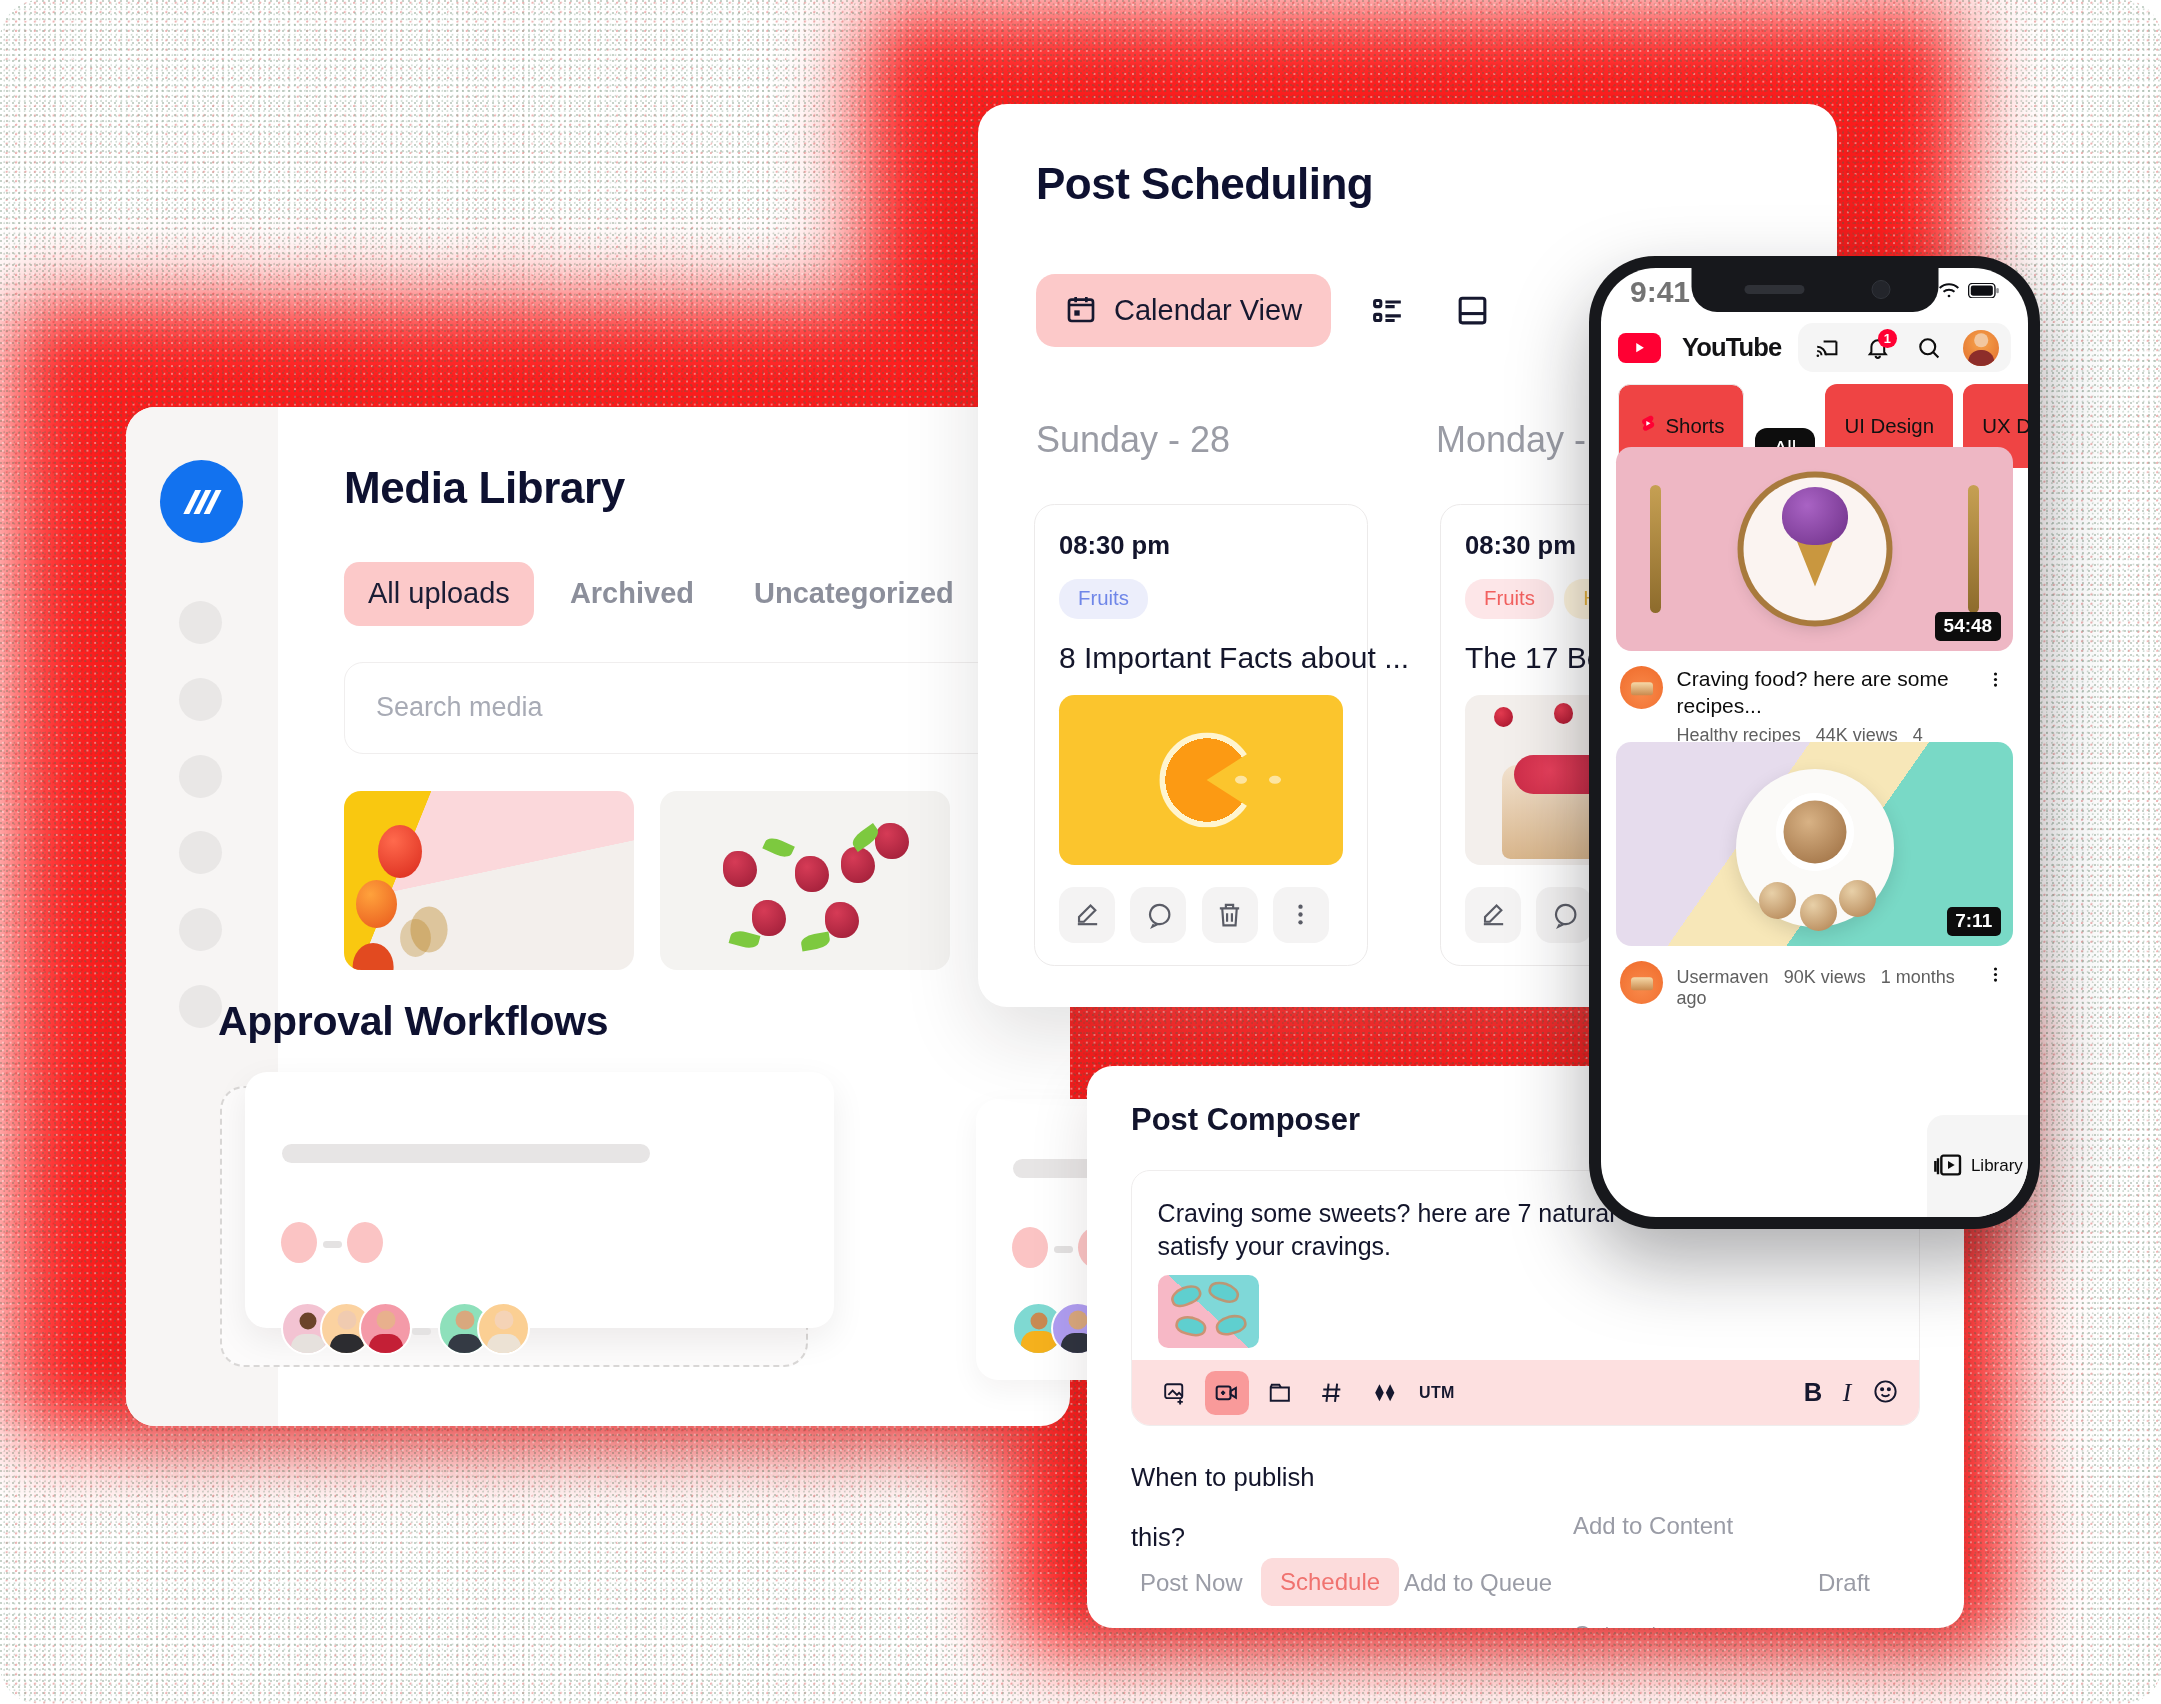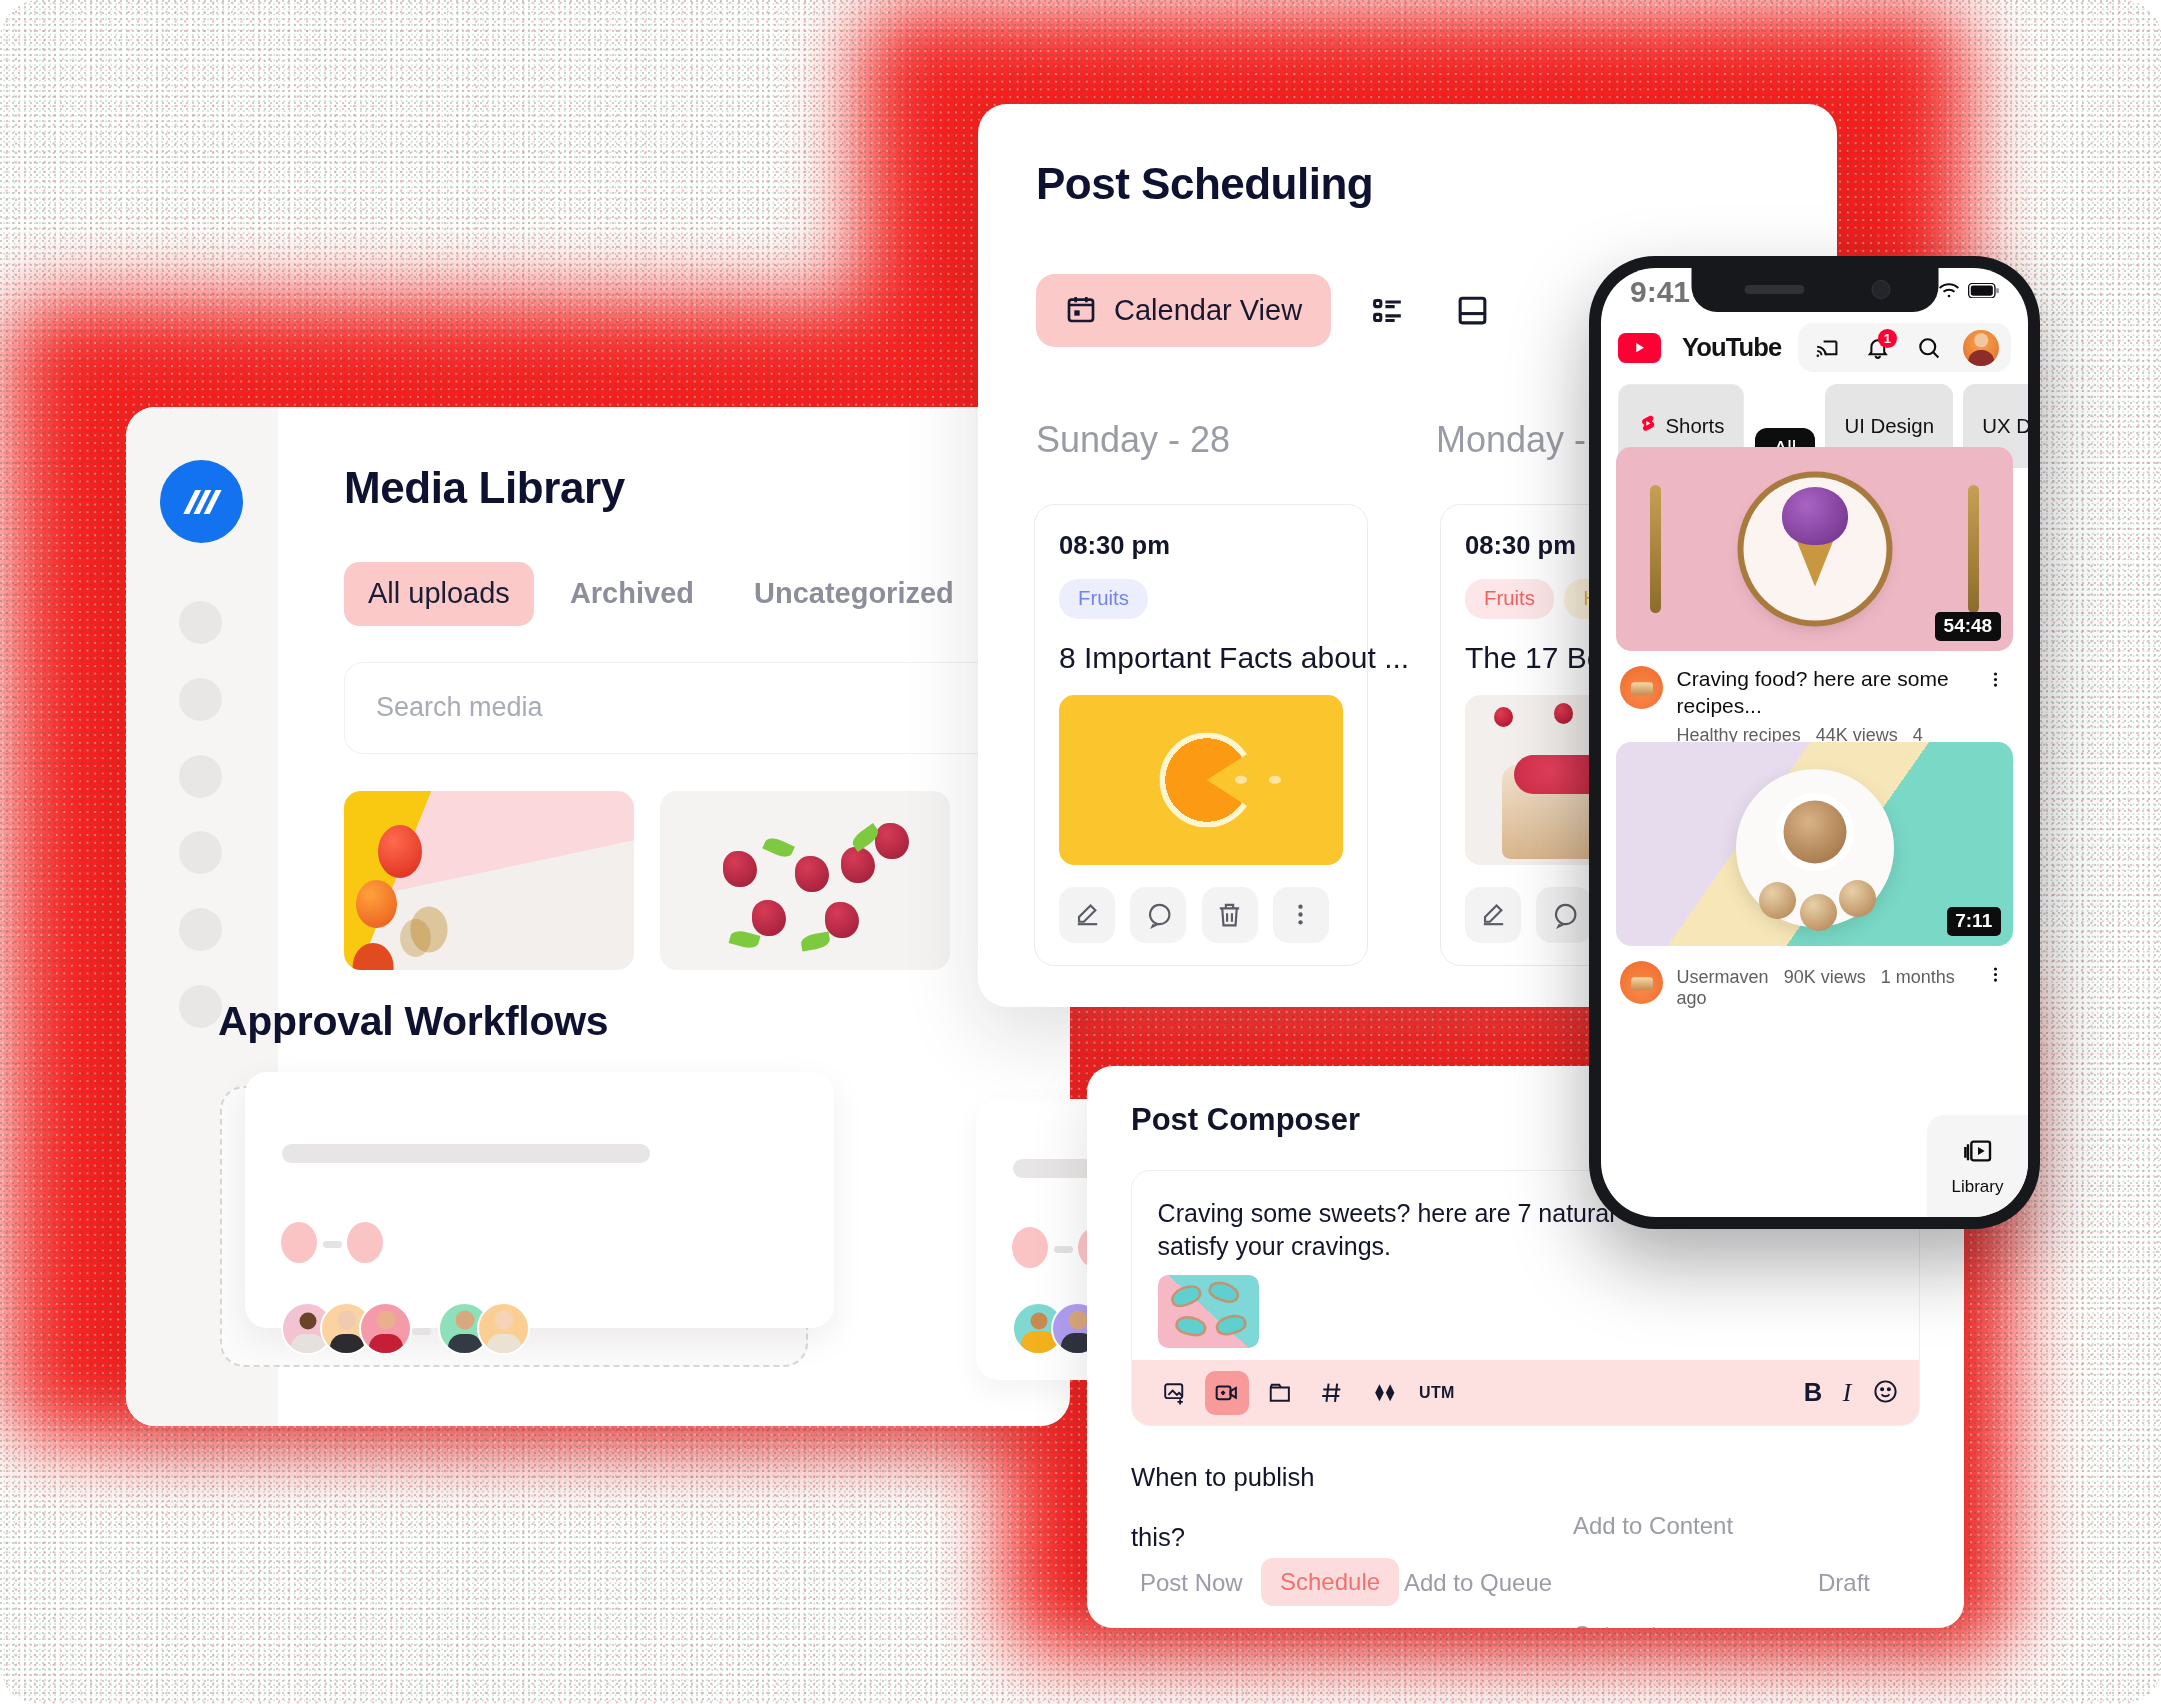--- a/index.html
+++ b/index.html
@@ -209,21 +209,21 @@
   #bell-badge { position: absolute; right: -1.7px; top: -1.7px; min-width: 19px; height: 19px; border-radius: 9.4px;
                 background: #ff0033; color: #fff; font-size: 12.8px; font-weight: 700;
                 display: flex; align-items: center; justify-content: center; padding: 0 3.4px; }
   #yt-avatar { width: 36px; height: 36px; border-radius: 50%; overflow: hidden;
                background: radial-gradient(circle at 50% 35%, #f7a44c, #e06b2a); position: relative; }
   #yt-avatar .head { position:absolute; left:50%; top:30%; transform:translate(-50%,-50%); width:13.6px; height:13.6px;
                      border-radius:50%; background:#f2c79f; }
   #yt-avatar .body { position:absolute; left:50%; bottom:0; transform:translateX(-50%); width:25.6px; height:15.3px;
                      border-radius:12px 12px 0 0; background:#8d2d2a; }
   #yt-chips { position: absolute; top: 116px; left: 0; width: 100%; display: flex; gap: 10.2px; padding: 0 17px; }
-  .yt-chip { font-size: 20.4px; padding: 8.5px 19px; border-radius: 12px; background: #e5e5e5; color: #111;
+  .yt-chip { font-size: 20.4px; padding: 8.5px 19px; border-radius: 12px; background: #ef4444; color: #111;
              white-space: nowrap; display: flex; align-items: center; gap: 8.5px; }
   .yt-chip.active { background: #0d0d0d; color: #fff; margin-top: 44px; }
   .yt-chip.shorts { border: 0.9px solid #ebebeb; }
   .yt-video { position: absolute; left: 0; width: 100%; }
   .yt-thumb { margin: 0 15.3px; height: 204px; border-radius: 15.3px; overflow: hidden; position: relative; }
   .yt-dur { position: absolute; right: 12px; bottom: 10.2px; background: #0d0d0d; color: #fff;
             font-size: 19px; font-weight: 600; padding: 3.4px 8.5px; border-radius: 5.1px; }
   .yt-meta { display: flex; gap: 13.6px; padding: 15.3px 19px 0 19px; }
   .yt-chan { width: 43px; height: 43px; border-radius: 50%; flex: 0 0 43px; overflow: hidden;
              background: radial-gradient(circle at 50% 60%, #f98a4b, #ef6a2a); position: relative; }
@@ -253,21 +253,21 @@
   .art-coffee .saucer { position: absolute; left: 50%; top: 52%; transform: translate(-50%,-50%);
     width: 158px; height: 158px; border-radius: 50%; background: #fbfaf8; box-shadow: 0 6.8px 19px rgba(0,0,0,.12); }
   .art-coffee .cup { position: absolute; left: 50%; top: 44%; transform: translate(-50%,-50%);
     width: 78px; height: 78px; border-radius: 50%; background: #fff; box-shadow: inset 0 0 0 6.8px #fff; }
   .art-coffee .foam { position: absolute; left: 50%; top: 44%; transform: translate(-50%,-50%);
     width: 63px; height: 63px; border-radius: 50%;
     background: radial-gradient(circle at 40% 34%, #d8b285, #9a6b3e); }
   .art-coffee .ball { position: absolute; width: 37px; height: 37px; border-radius: 50%;
     background: radial-gradient(circle at 35% 30%, #e8d0a8, #b07f4e); }
   #yt-nav { position: absolute; bottom: 0; right: 0; width: 101px; height: 102px;
-            display: flex; flex-direction: column; align-items: center; justify-content: center; gap: 6.8px;
+            display: flex; flex-direction: row; align-items: center; justify-content: center; gap: 6.8px;
             background: #f5f5f5; border-radius: 17px 0 0 0; }
   #yt-nav .lbl { font-size: 17px; color: #0d0d0d; }
 </style>
 </head>
 <body>
 
 <div id="stage">
 
   <div class="glow" style="left:860px; top:8.5px; width:1107px; height:1005px;"></div>
   <div class="glow" style="left:8.5px; top:300px; width:1065px; height:1141px;"></div>

